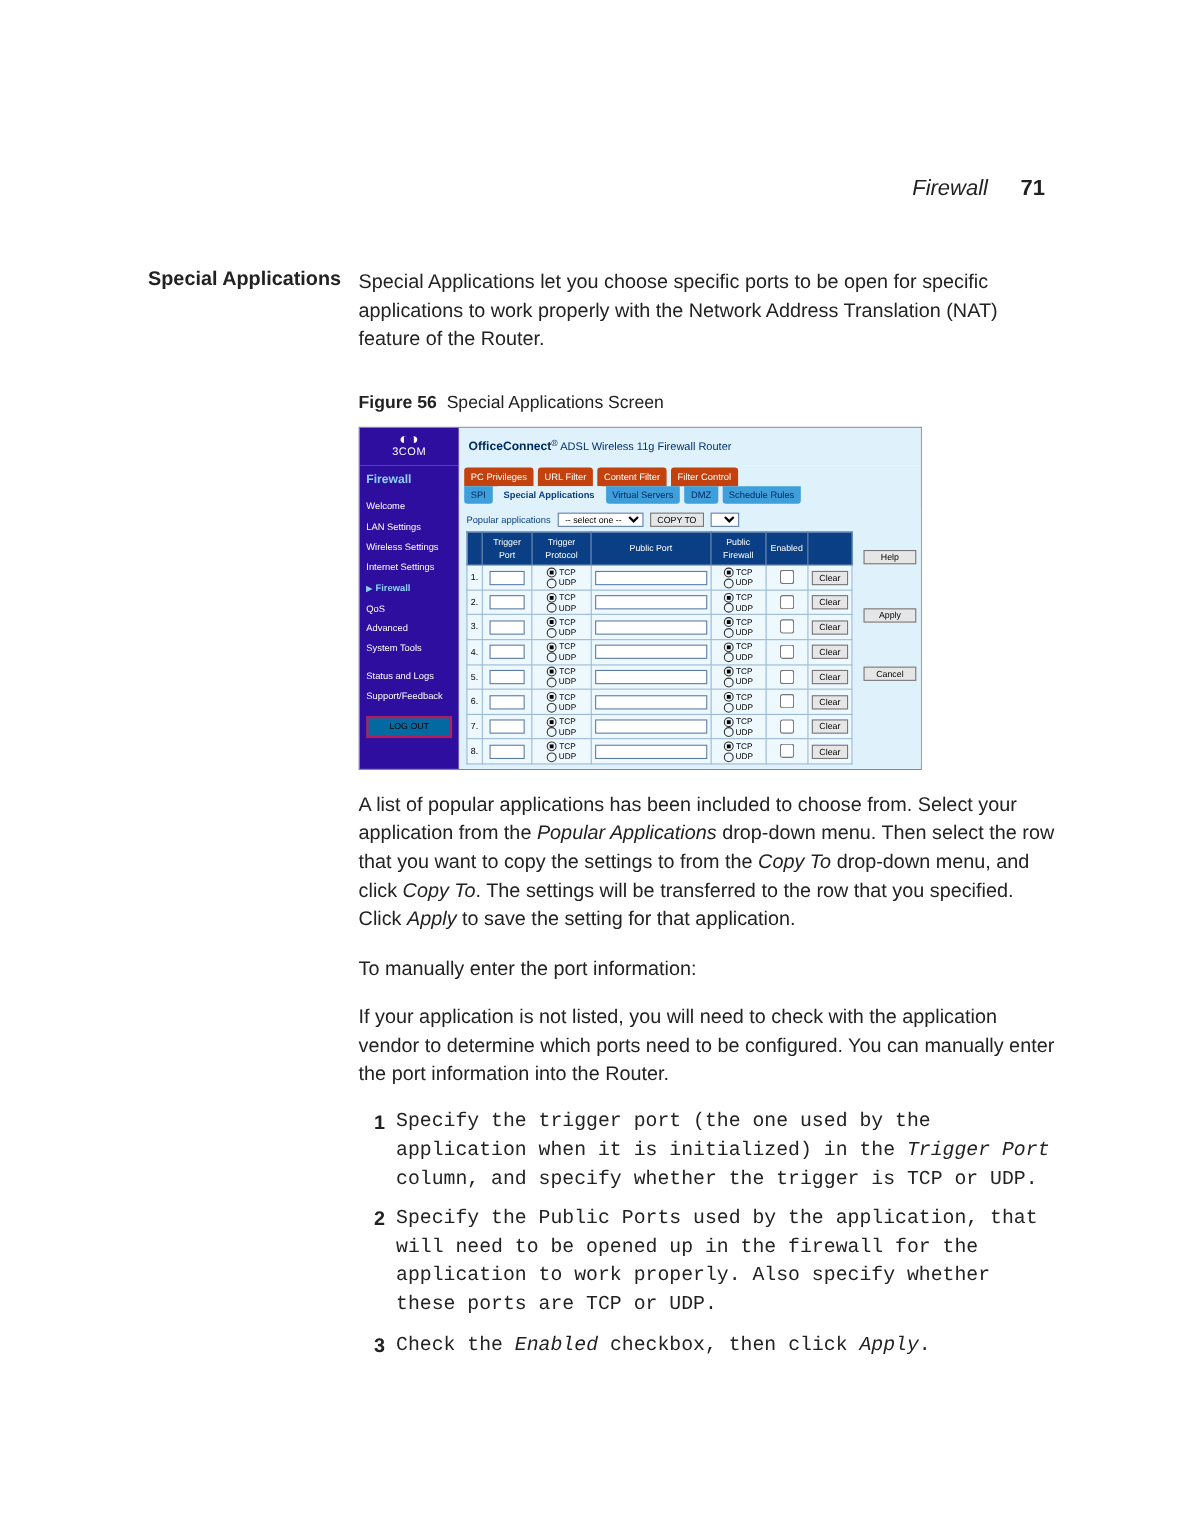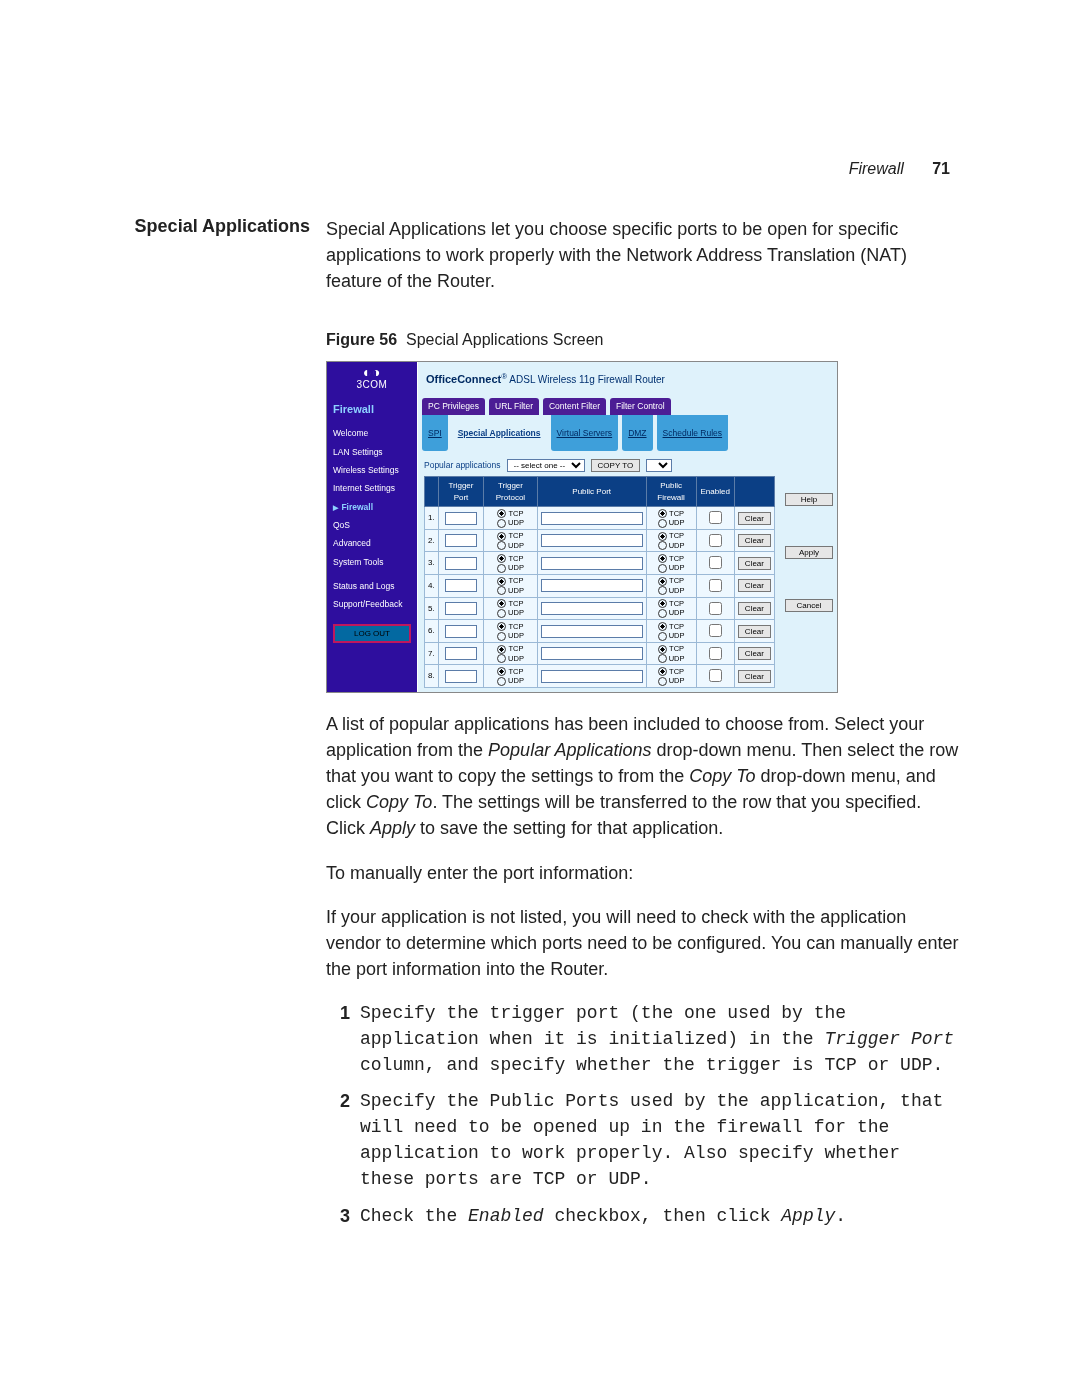--- a/index.html
+++ b/index.html
@@ -7,22 +7,22 @@
     background: #fff;
     font-family: "Helvetica Neue", Arial, sans-serif;
     color: #222;
     width: 1080px;
   }
   .page {
     padding: 160px 120px 60px 120px;
   }
   .header-line {
     text-align: right;
-    font-size: 16px;
-    margin-bottom: 38px;
+    font-size: 20px;
+    margin-bottom: 60px;
     padding-right: 10px;
   }
   .header-line .sec {
     font-style: italic;
     margin-right: 24px;
   }
   .header-line .pg {
     font-weight: bold;
   }
 
@@ -132,37 +132,36 @@
     background: #dff2fb;
     padding-bottom: 4px;
   }
   .r-tabs {
     display: flex;
     gap: 4px;
     padding: 2px 4px 0 4px;
     font-size: 8.5px;
   }
   .r-tab {
-    background: #4c1d95;
+    background: #c2410c;
     color: #fff;
     padding: 2px 6px;
     border-radius: 3px 3px 0 0;
   }
   .r-tabs2 {
     display: flex;
     gap: 4px;
     padding: 0 4px 4px 4px;
     font-size: 8.5px;
   }
   .r-tab2 {
     background: #3e9fda;
     color: #002a62;
-    padding: 12px 6px;
+    padding: 2px 6px;
     border-radius: 0 0 3px 3px;
-    text-decoration: underline;
   }
   .r-tab2.active { background: #dff2fb; color: #0b3f85; font-weight: bold; }
 
   .r-toolbar {
     display: flex;
     align-items: center;
     gap: 6px;
     padding: 4px 6px;
     font-size: 8.5px;
     color: #003070;

